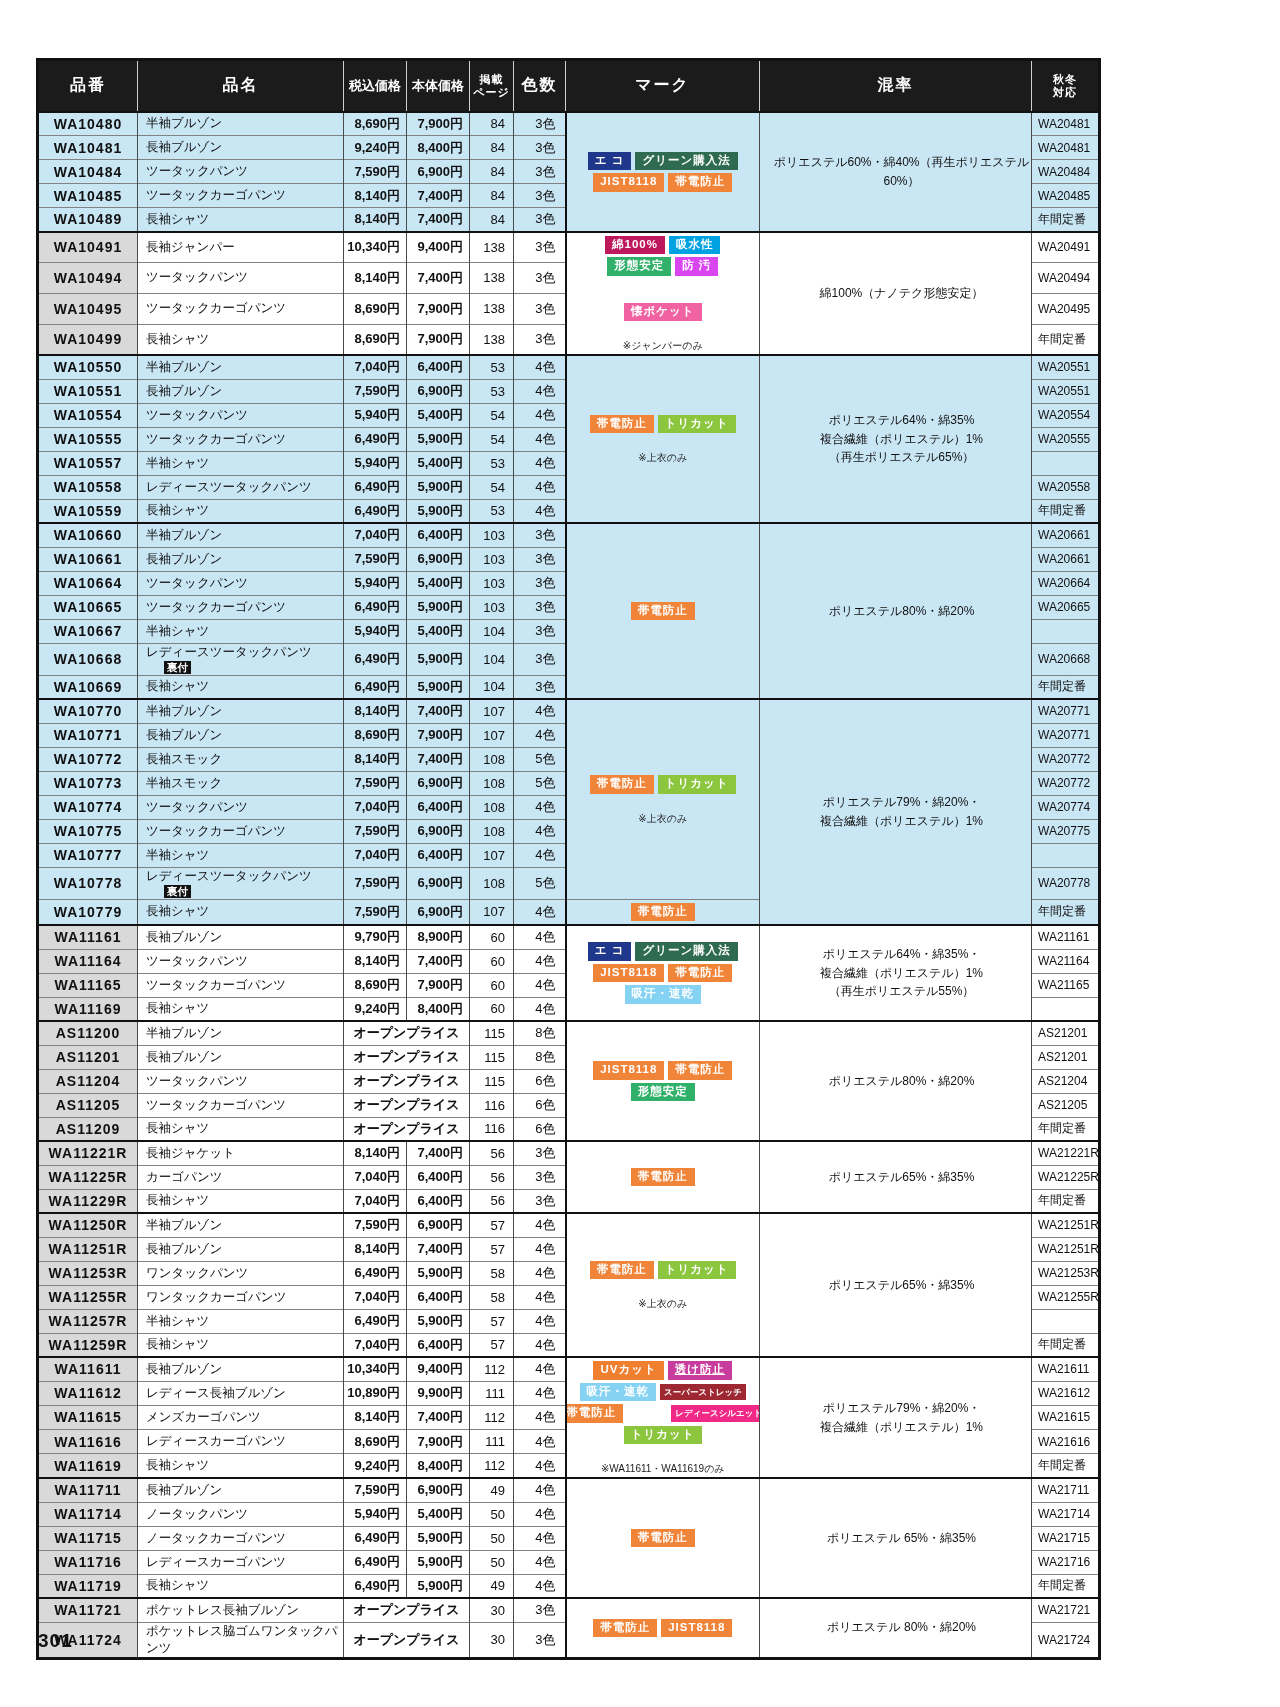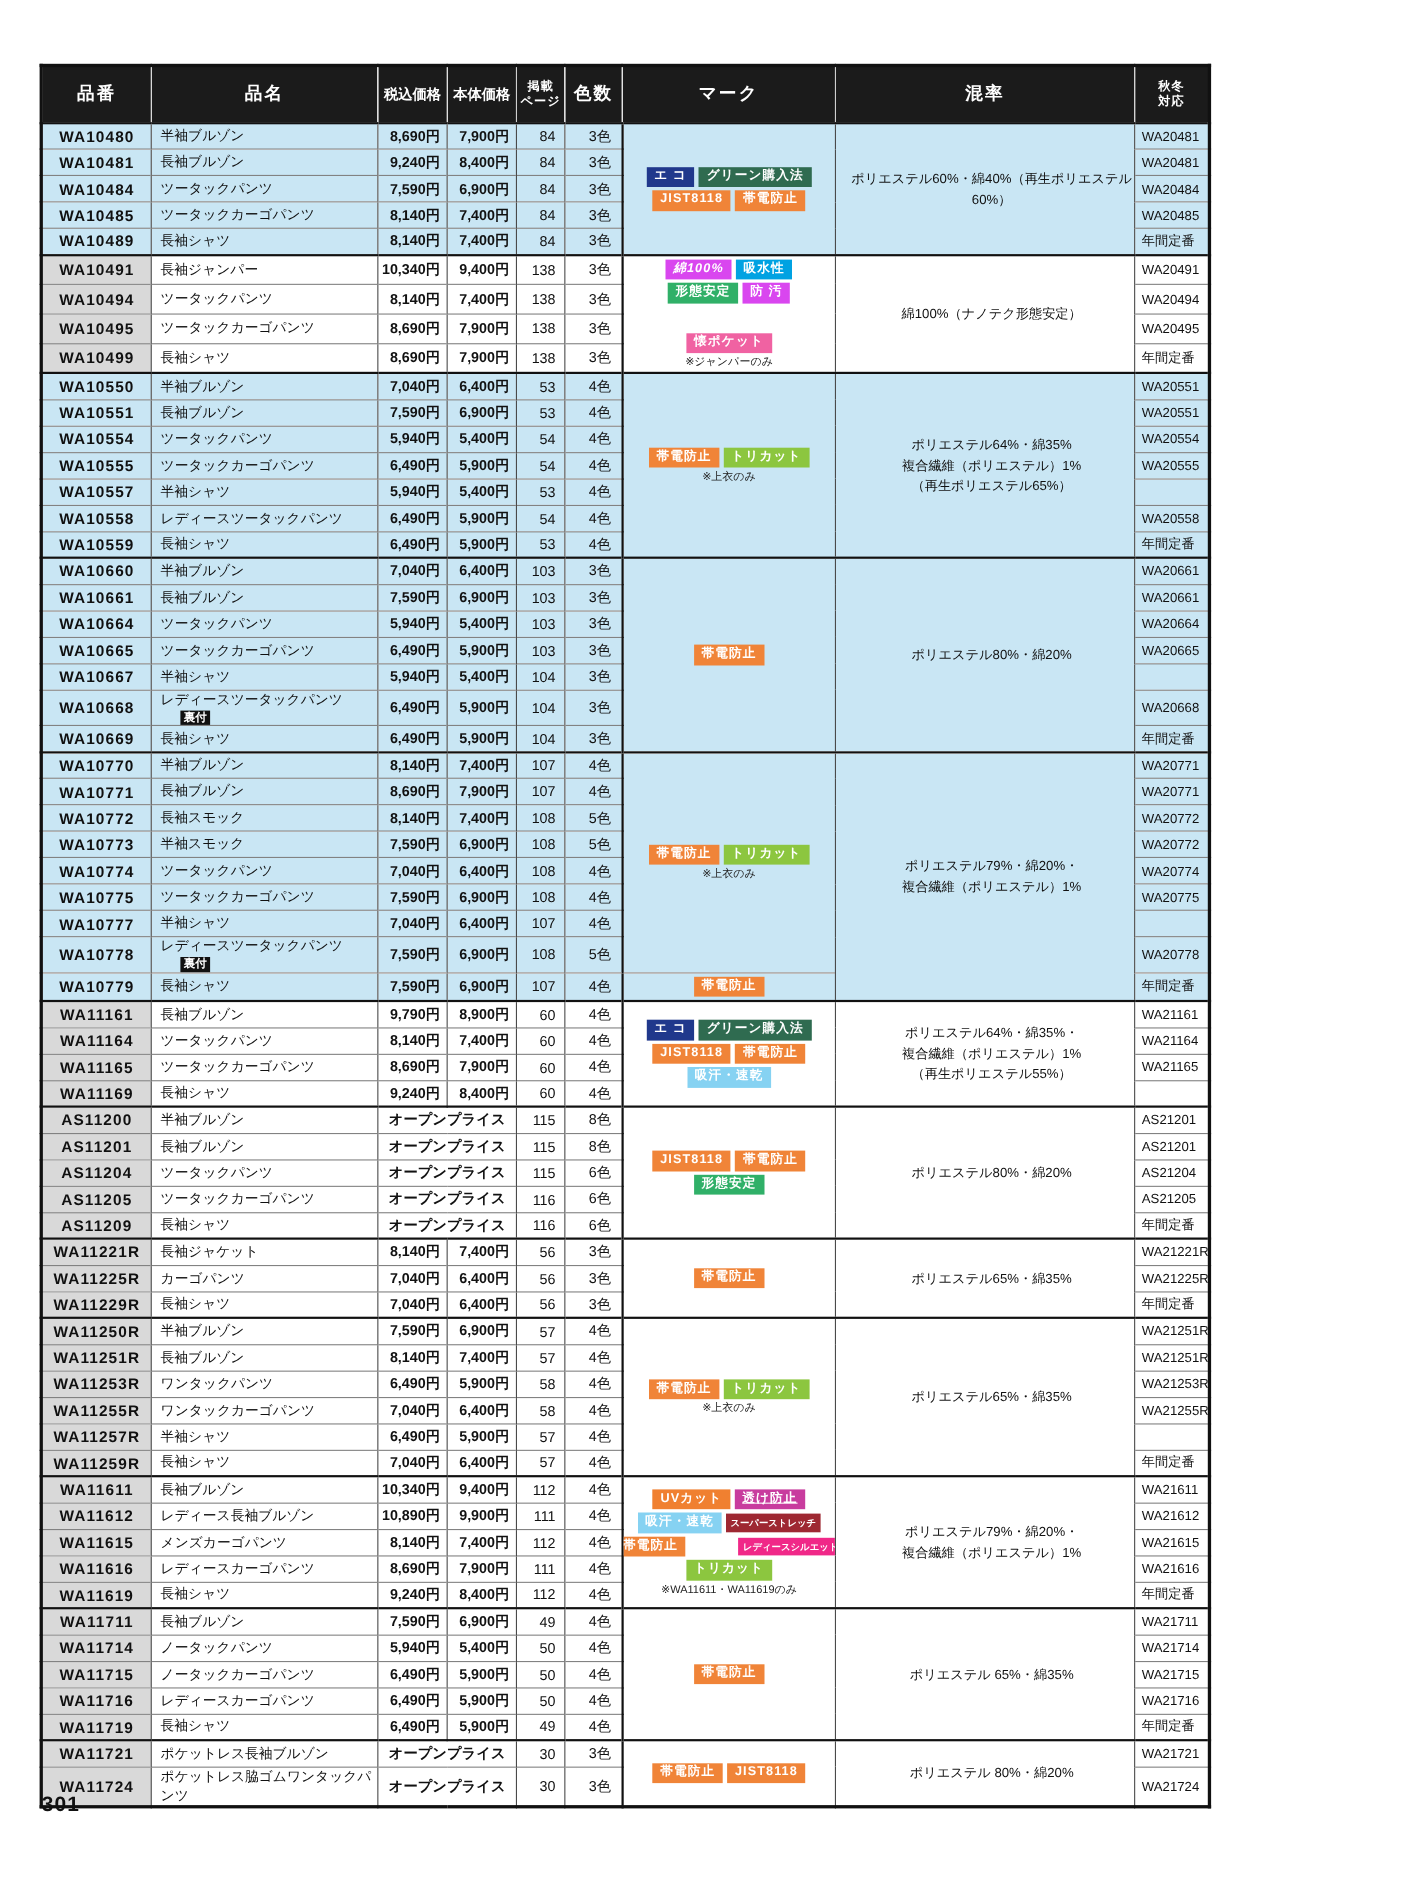--- a/index.html
+++ b/index.html
@@ -68,21 +68,21 @@
   td.cell-blend{text-align:center;padding-left:12px;font-size:12px;line-height:1.55;white-space:pre-line;}
   td.cell-aw{text-align:left;padding-left:6px;font-size:12px;}
   
   .mark-box{display:flex;flex-direction:column;align-items:center;gap:3px;padding:3px 0;}
   .badge-row{display:flex;flex-direction:row;justify-content:center;align-items:center;gap:4px;}
   .badge{
     display:inline-block;color:#fff;font-weight:bold;font-size:11.5px;
     line-height:1;padding:3px 7px 4px 7px;letter-spacing:1px;white-space:nowrap;
   }
   .badge.small{font-size:8.5px;letter-spacing:0;padding:4px 4px;}
-  .mark-note{font-size:10px;color:#222;line-height:1;margin-top:1px;}
+  .mark-note{font-size:10px;color:#222;line-height:1;margin-top:17px;}
   .uratsuke{
     display:inline-block;background:#111;color:#fff;font-size:10.5px;font-weight:bold;
     padding:1px 3px 2px 3px;margin-left:18px;line-height:1;vertical-align:1px;
   }
   .page-number{
     position:absolute;left:38px;top:1630px;
     font-size:19px;font-weight:bold;color:#111;letter-spacing:1px;
   }
 </style>
 </head>
@@ -181,21 +181,21 @@
       <tr class="bg-white group-first">
         <td class="cell-no">WA10491</td>
         <td class="cell-name"><span>長袖ジャンパー</span></td>
         <td class="cell-price">10,340円</td>
         <td class="cell-price">9,400円</td>
         <td class="cell-page">138</td>
         <td class="cell-colors">3色</td>
         <td class="cell-mark" rowspan="4">
           <div class="mark-box">
             <div class="badge-row">
-              <span class="badge" style="background: #d946ef; font-style: italic;">綿100%</span>
+              <span class="badge" style="background: #be185d;">綿100%</span>
               <span class="badge" style="background: rgb(0, 162, 226);">吸水性</span>
             </div>
             <div class="badge-row">
               <span class="badge" style="background: rgb(48, 176, 104);">形態安定</span>
               <span class="badge" style="background: #d946ef;">防 汚</span>
             </div>
             <div class="badge-row">
               <span class="badge" style="background: rgb(240, 98, 162); margin-top: 24px;">懐ポケット</span>
             </div>
             <div class="mark-note">※ジャンパーのみ</div>

